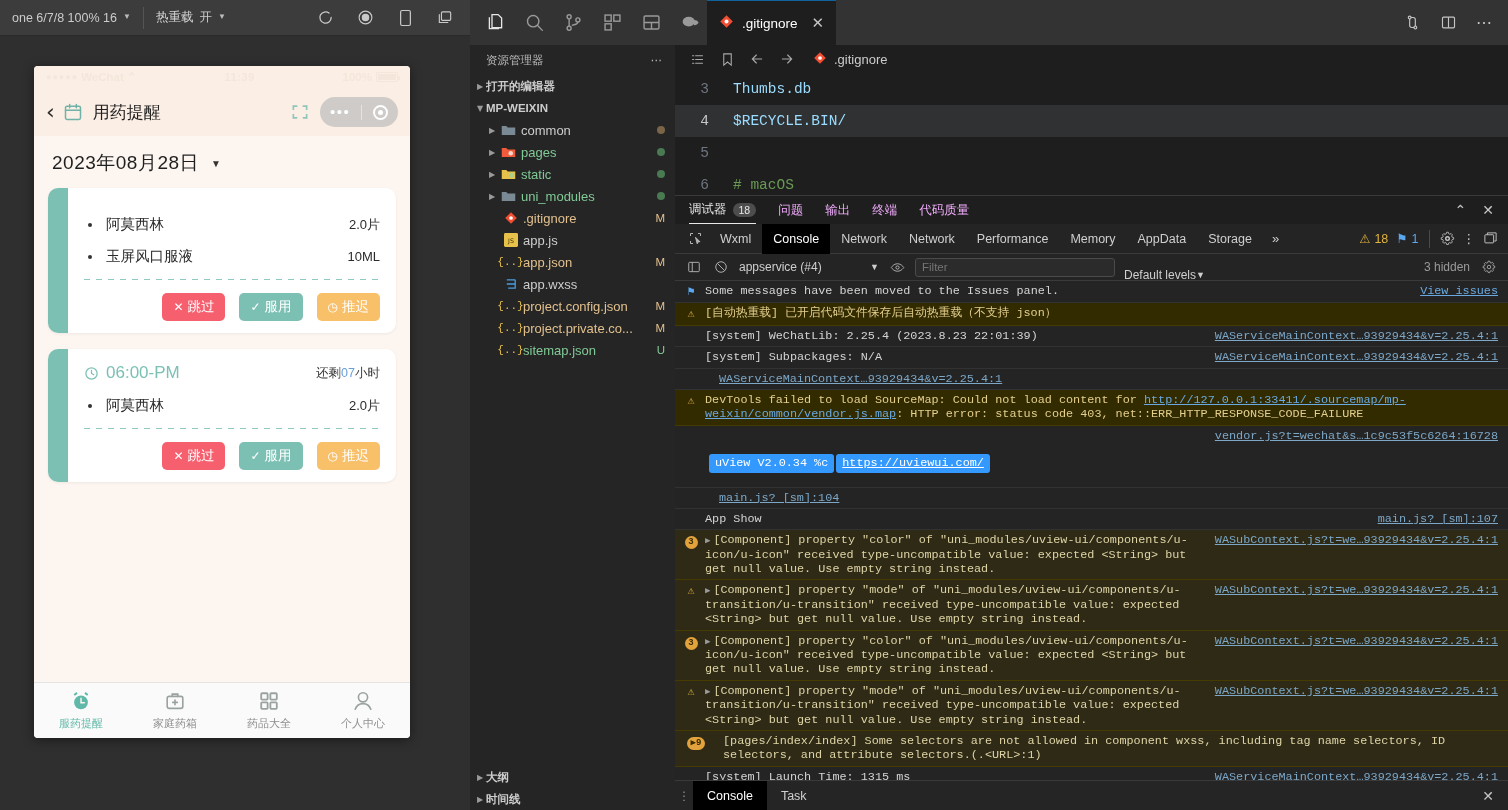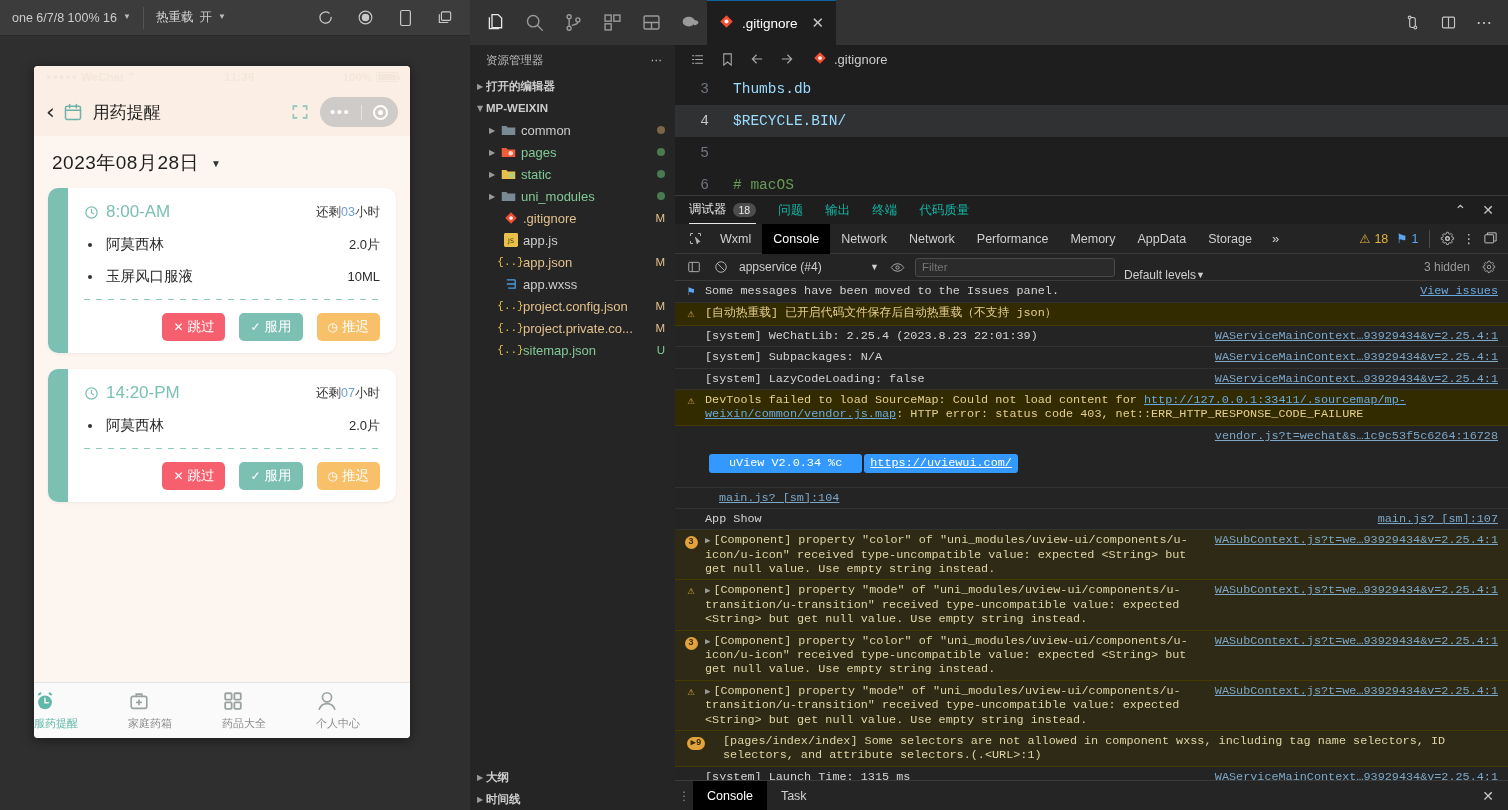--- a/index.html
+++ b/index.html
@@ -87,21 +87,21 @@
   .pill{ border:none; border-radius:5px; color:#fff; font-size:13.5px;
     padding:5px 11px; display:flex; align-items:center; gap:4px; cursor:pointer;
     font-family:"Liberation Sans", sans-serif; }
   .pill .gi{ font-size:12px; }
   .pill-skip{ background:#f65f6e; }
   .pill-take{ background:#7cc0b4; }
   .pill-delay{ background:#f9c06a; }
 
   .tabbar{ height:56px; background:#fafafa; border-top:1px solid #e4e4e4;
     display:flex; }
-  .tab{ flex:1; display:flex; flex-direction:column; align-items:flex-start;
+  .tab{ flex:1; display:flex; flex-direction:column; align-items:center;
     justify-content:center; gap:4px; cursor:pointer; }
   .tab .ti{ width:22px; height:22px; color:#9aa3a1; }
   .tab .tl{ font-size:11px; color:#8d8d8d; }
   .tab.active .ti{ color:#5fb8a8; }
   .tab.active .tl{ color:#5fb8a8; }
 
   
   #vscode{ position:absolute; left:470px; top:0; right:0; bottom:0;
     background:#1e1e1e; display:flex; flex-direction:column; }
   #vs-titlebar{ height:45px; background:#333333; display:flex; align-items:center;
@@ -164,21 +164,21 @@
   .ln.cur{ color:#c6c6c6; }
   .ctext{ color:#9cdcfe; white-space:pre; }
   .ctext.comment{ color:#6a9955; }
 
   
   #debug-panel{ flex:1; display:flex; flex-direction:column; min-height:0;
     border-top:1px solid #3a3a3a; background:#1e1e1e; }
   #panel-tabs{ height:28px; display:flex; align-items:center; padding:0 14px;
     flex-shrink:0; }
   .ptab{ height:28px; display:flex; align-items:center; gap:6px; margin-right:22px;
-    font-size:12.5px; color:#14b8a6; cursor:pointer; }
+    font-size:12.5px; color:#f0abfc; cursor:pointer; }
   .ptab.active{ color:#e7e7e7; border-bottom:1px solid #e7e7e7; }
   .pcount{ background:#4d4d4d; color:#e7e7e7; border-radius:9px; font-size:10.5px;
     padding:1px 6px; }
   #panel-tabs .pright{ margin-left:auto; display:flex; align-items:center; gap:16px;
     color:#c5c5c5; }
   .pr-ico{ cursor:pointer; font-size:14px; }
 
   #devtools{ flex:1; display:flex; flex-direction:column; min-height:0;
     background:#242424; }
   #dt-tabs{ height:30px; display:flex; align-items:center; padding-left:6px;
@@ -228,21 +228,21 @@
   .log-src.blue{ color:#6aa9e0; }
   .lnk{ color:#6aa9e0; text-decoration:underline; cursor:pointer; }
   .badge-circ{ display:inline-flex; width:13px; height:13px; border-radius:50%;
     background:#e2a33c; color:#3a2a00; font-size:9px; align-items:center;
     justify-content:center; font-weight:bold; }
   .badge-pill{ display:inline-flex; height:13px; border-radius:7px;
     background:#e2a33c; color:#3a2a00; font-size:9px; align-items:center;
     padding:0 4px; gap:2px; font-weight:bold; }
   .tri{ color:#9a9a9a; margin-right:3px; font-size:9px; }
   .uview-chip{ display:inline-block; background:#3399ff; color:#ffffff;
-    padding:2px 20px; border-radius:3px; }
+    padding:2px 6px; border-radius:3px; }
   .uview-link{ display:inline-block; background:#3399ff; color:#ffffff;
     padding:2px 6px; border-radius:3px; text-decoration:underline; }
   .vendor-row{ display:flex; justify-content:flex-end; padding:3px 10px;
     background:#242424; }
 
   #status-strip{ height:30px; background:#252526; display:flex; align-items:center;
     flex-shrink:0; border-top:1px solid #3a3a3a; }
   .ss-handle{ width:18px; text-align:center; color:#8f8f8f; font-size:12px;
     cursor:pointer; }
   .ss-tab{ height:30px; padding:0 14px; display:flex; align-items:center;
@@ -338,32 +338,20 @@
 
       <div class="page-body">
         <div class="date-row">
           <span class="date-text">2023年08月28日</span>
           <span class="date-caret">▼</span>
         </div>
 
         <div class="med-card">
           <div class="card-stripe"></div>
           <div class="card-inner">
-            <div class="card-head">
-              <span class="clock-ico">
-                <svg width="15" height="15" viewBox="0 0 24 24" fill="none" stroke="currentColor" stroke-width="2">
-                  <circle cx="12" cy="12" r="9"></circle>
-                    <path d="M12 7v5l3.5 2" stroke-linecap="round"></path>
-                </svg>
-              </span>
-              <span class="card-time">8:00-AM</span>
-              <span class="card-remain">
-                <span>还剩</span><span class="num">03</span><span>小时</span>
-              </span>
-            </div>
             <div class="med-line">
               <span class="bullet"></span>
               <span class="med-name">阿莫西林</span>
               <span class="med-dose">2.0片</span>
             </div>
             <div class="med-line">
               <span class="bullet"></span>
               <span class="med-name">玉屏风口服液</span>
               <span class="med-dose">10ML</span>
             </div>
@@ -388,21 +376,21 @@
         <div class="med-card">
           <div class="card-stripe"></div>
           <div class="card-inner">
             <div class="card-head">
               <span class="clock-ico">
                 <svg width="15" height="15" viewBox="0 0 24 24" fill="none" stroke="currentColor" stroke-width="2">
                   <circle cx="12" cy="12" r="9"></circle>
                     <path d="M12 7v5l3.5 2" stroke-linecap="round"></path>
                 </svg>
               </span>
-              <span class="card-time">14:20-PM</span>
+              <span class="card-time">06:00-PM</span>
               <span class="card-remain">
                 <span>还剩</span><span class="num">07</span><span>小时</span>
               </span>
             </div>
             <div class="med-line">
               <span class="bullet"></span>
               <span class="med-name">阿莫西林</span>
               <span class="med-dose">2.0片</span>
             </div>
             <div class="dash-sep"></div>
@@ -851,21 +839,20 @@
             </div>
 
             <div class="logrow plain">
               <span class="log-ico"></span>
               <span class="log-msg">[system] Subpackages: N/A</span>
               <span class="log-src">WAServiceMainContext…93929434&amp;v=2.25.4:1</span>
             </div>
 
             <div class="logrow plain">
               <span class="log-ico"></span>
-              <span class="log-msg">[system] LazyCodeLoading: false</span>
               <span class="log-src">WAServiceMainContext…93929434&amp;v=2.25.4:1</span>
             </div>
 
             <div class="logrow warn">
               <span class="log-ico" style="color:#e2b33c">⚠</span>
               <span class="log-msg">
                 <span>DevTools failed to load SourceMap: Could not load content for </span><span class="lnk">http://127.0.0.1:33411/.sourcemap/mp-weixin/common/vendor.js.map</span><span>: HTTP error: status code 403, net::ERR_HTTP_RESPONSE_CODE_FAILURE</span>
               </span>
             </div>
 

